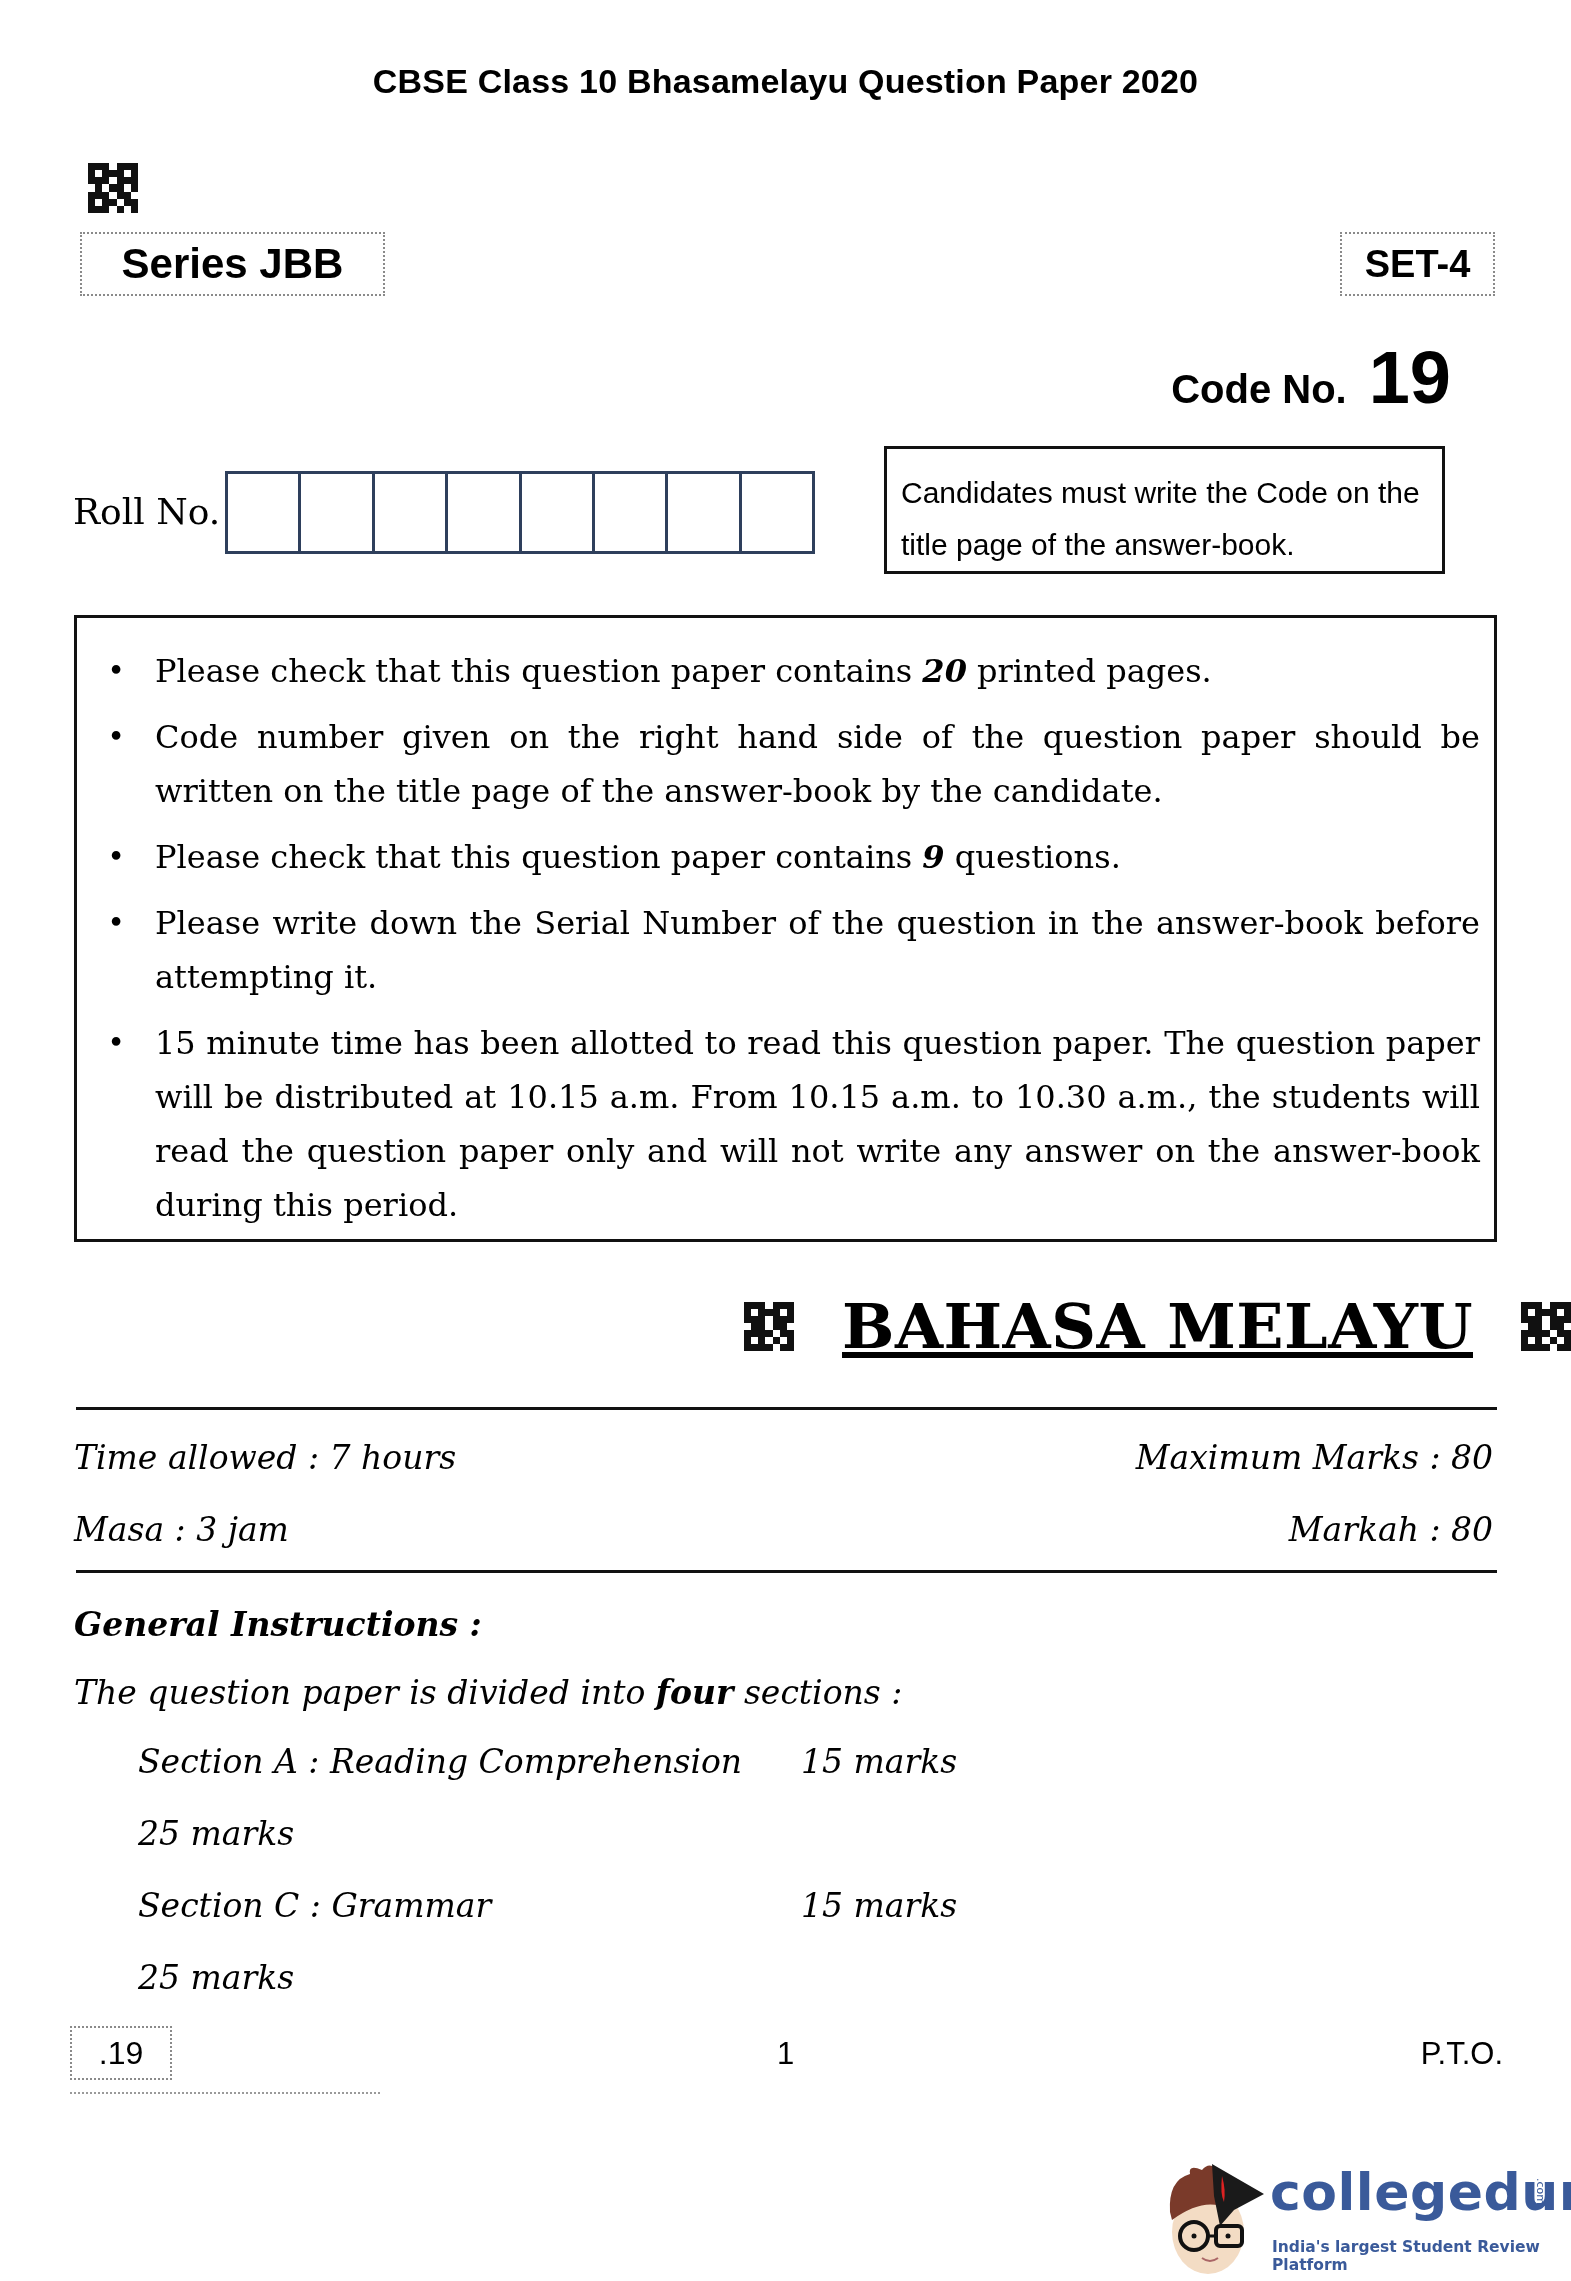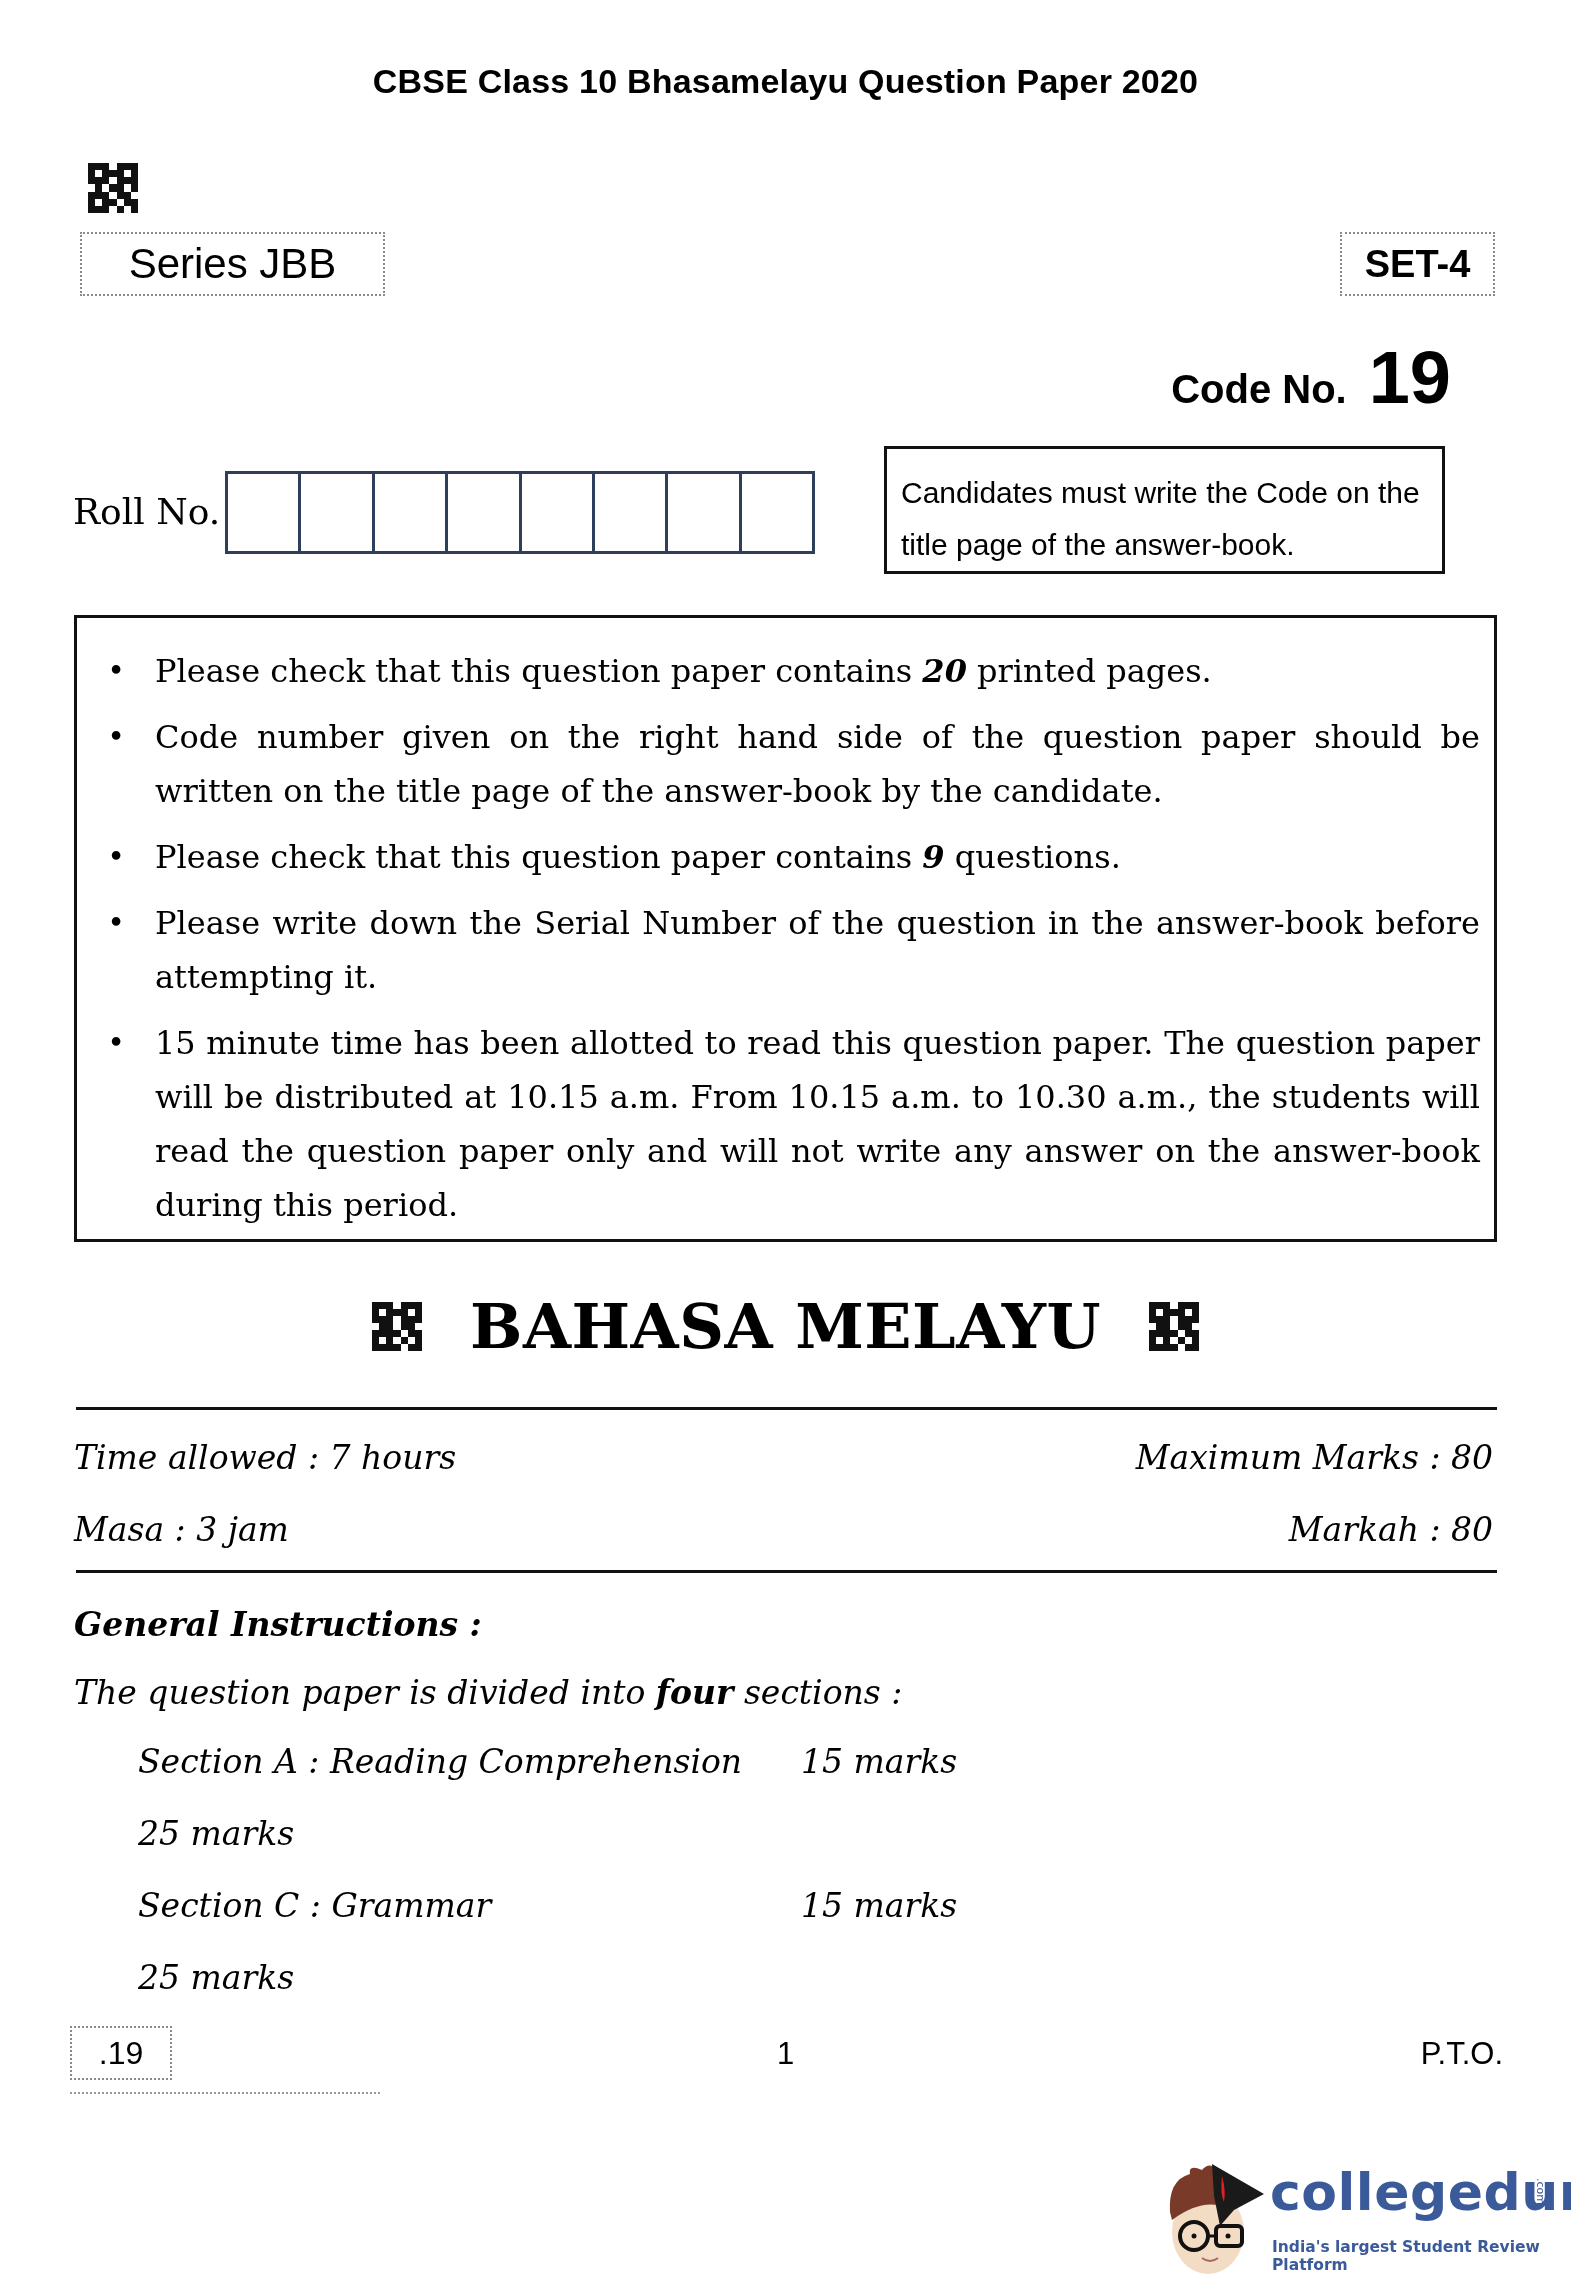--- a/index.html
+++ b/index.html
@@ -12,42 +12,42 @@
     #doc-header { left: 0; top: 62px; width: 1571px; text-align: center; font-size: 34px; font-weight: bold; letter-spacing: 0.2px; }
 
     .qr { display: grid; grid-template-columns: repeat(7, 1fr); grid-template-rows: repeat(7, 1fr); background: #fff; }
     .qr span { background: #111; }
     .qr span.w { background: #fff; }
 
     .micro-box { border: 2px dotted #8a8a8a; padding: 0; display: flex; align-items: center; justify-content: center; background: #fff; }
     .micro-box::before, .micro-box::after { content: ""; }
 
     #series-box { left: 80px; top: 232px; width: 305px; height: 64px; }
-    #series-label { font-size: 42px; font-weight: normal; }
+    #series-label { font-size: 42px; font-weight: bold; }
     #set-box { left: 1340px; top: 232px; width: 155px; height: 64px; }
     #set-label { font-size: 38px; font-weight: bold; }
 
     #code-row { right: 120px; top: 325px; display: flex; align-items: baseline; margin-top: 10px; }
     #code-label { font-size: 40px; font-weight: bold; margin-right: 22px; }
     #code-value { font-size: 74px; font-weight: bold; }
 
     #roll-label { left: 73px; top: 491px; font-size: 36px; }
     #roll-grid { left: 225px; top: 471px; width: 590px; height: 83px; display: flex; border: 3px solid #2e3f5c; }
     #roll-grid .cell { flex: 1; border-right: 3px solid #2e3f5c; }
     #roll-grid .cell:last-child { border-right: none; }
 
     #cand-box { left: 884px; top: 446px; width: 561px; height: 128px; border: 3px solid #111; padding: 18px 12px 0 14px; font-size: 30px; line-height: 52px; }
 
     #instr-box { left: 74px; top: 615px; width: 1423px; height: 627px; border: 3px solid #111; padding: 26px 12px 0 0; }
     .instr-item { display: flex; font-size: 32px; line-height: 54px; margin-bottom: 12px; }
     .instr-bullet { width: 78px; flex: 0 0 78px; text-align: center; font-size: 30px; }
     .instr-text { flex: 1; text-align: justify; text-align-last: left; padding-right: 2px; }
     .instr-text b { font-weight: bold; font-style: italic; }
 
-    #title-row { left: 0; top: 1290px; width: 1571px; display: flex; justify-content: center; align-items: center; }
+    #title-row { left: 0; top: 1290px; width: 1571px; display: flex; justify-content: flex-end; align-items: center; text-decoration: underline; }
     #subject-title { font-size: 62px; font-weight: bold; margin: 0 48px; letter-spacing: 0.5px; font-family: "DejaVu Serif", serif; }
 
     .hr { left: 76px; width: 1421px; height: 3px; background: #111; }
     #hr-top { top: 1407px; }
     #hr-bottom { top: 1570px; }
 
     .meta { font-size: 33px; font-style: italic; font-family: "DejaVu Serif", serif; }
     #time-allowed { left: 74px; top: 1438px; }
     #max-marks { right: 78px; top: 1438px; }
     #masa { left: 74px; top: 1510px; }

